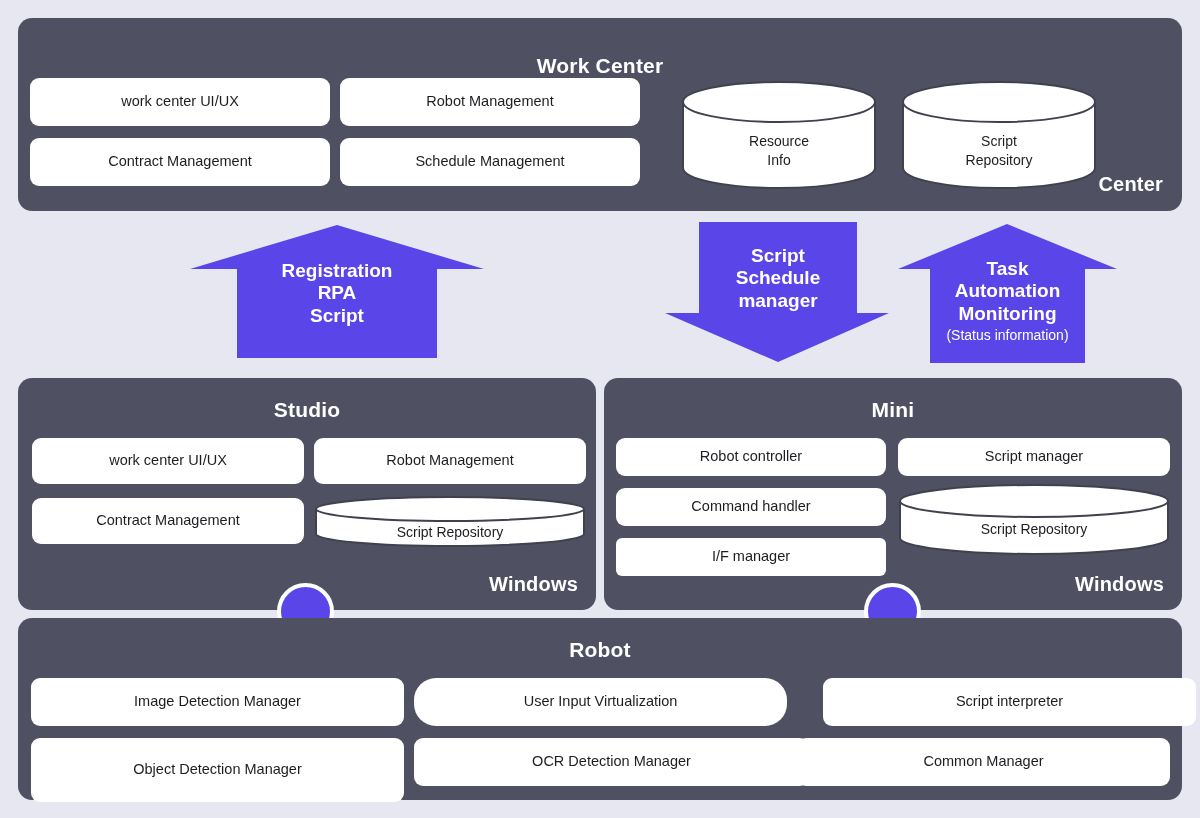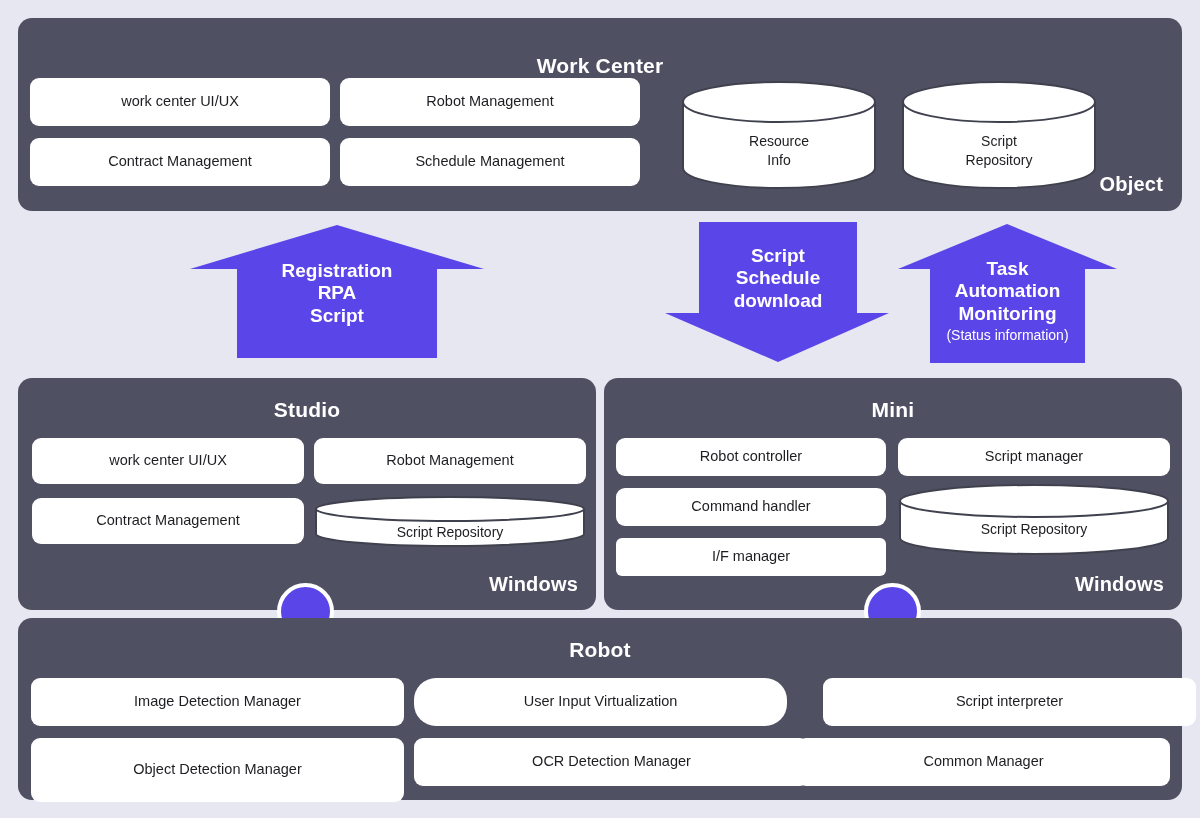--- a/index.html
+++ b/index.html
@@ -133,42 +133,42 @@
       <svg width="196" height="110" viewBox="0 0 196 110">
         <path d="M2,22 L2,88 A96,20 0 0 0 194,88 L194,22 Z" fill="#ffffff" stroke="#40414f" stroke-width="2"></path>
         <ellipse cx="98" cy="22" rx="96" ry="20" fill="#ffffff" stroke="#40414f" stroke-width="2"></ellipse>
       </svg>
       <div class="cyl-label" style="top:52px;">
         <span>Script</span><br>
         <span>Repository</span>
       </div>
     </div>
 
-    <div class="os-label" style="right:19px; bottom:15px;">Object</div>
+    <div class="os-label" style="right:19px; bottom:15px;">Center</div>
   </div>
 
   <div class="arrow" style="left:188px; top:222px; width:298px; height:138px;">
     <svg width="298" height="138" viewBox="0 0 298 138">
       <polygon points="149,3 296,47 249,47 249,136 49,136 49,47 2,47" fill="#5a45e8"></polygon>
     </svg>
     <div class="arrow-text" style="left:49px; top:38px; width:200px; font-size:19px;">
       <span>Registration</span><br>
       <span>RPA</span><br>
       <span>Script</span>
     </div>
   </div>
 
   <div class="arrow" style="left:663px; top:221px; width:228px; height:143px;">
     <svg width="228" height="143" viewBox="0 0 228 143">
       <polygon points="36,1 194,1 194,92 226,92 115,141 2,92 36,92" fill="#5a45e8"></polygon>
     </svg>
     <div class="arrow-text" style="left:36px; top:24px; width:158px; font-size:19px;">
       <span>Script</span><br>
       <span>Schedule</span><br>
-      <span>download</span>
+      <span>manager</span>
     </div>
   </div>
 
   <div class="arrow" style="left:896px; top:222px; width:223px; height:143px;">
     <svg width="223" height="143" viewBox="0 0 223 143">
       <polygon points="111,2 221,47 189,47 189,141 34,141 34,47 2,47" fill="#5a45e8"></polygon>
     </svg>
     <div class="arrow-text" style="left:24px; top:36px; width:175px; font-size:19px;">
       <span>Task</span><br>
       <span>Automation</span><br>

